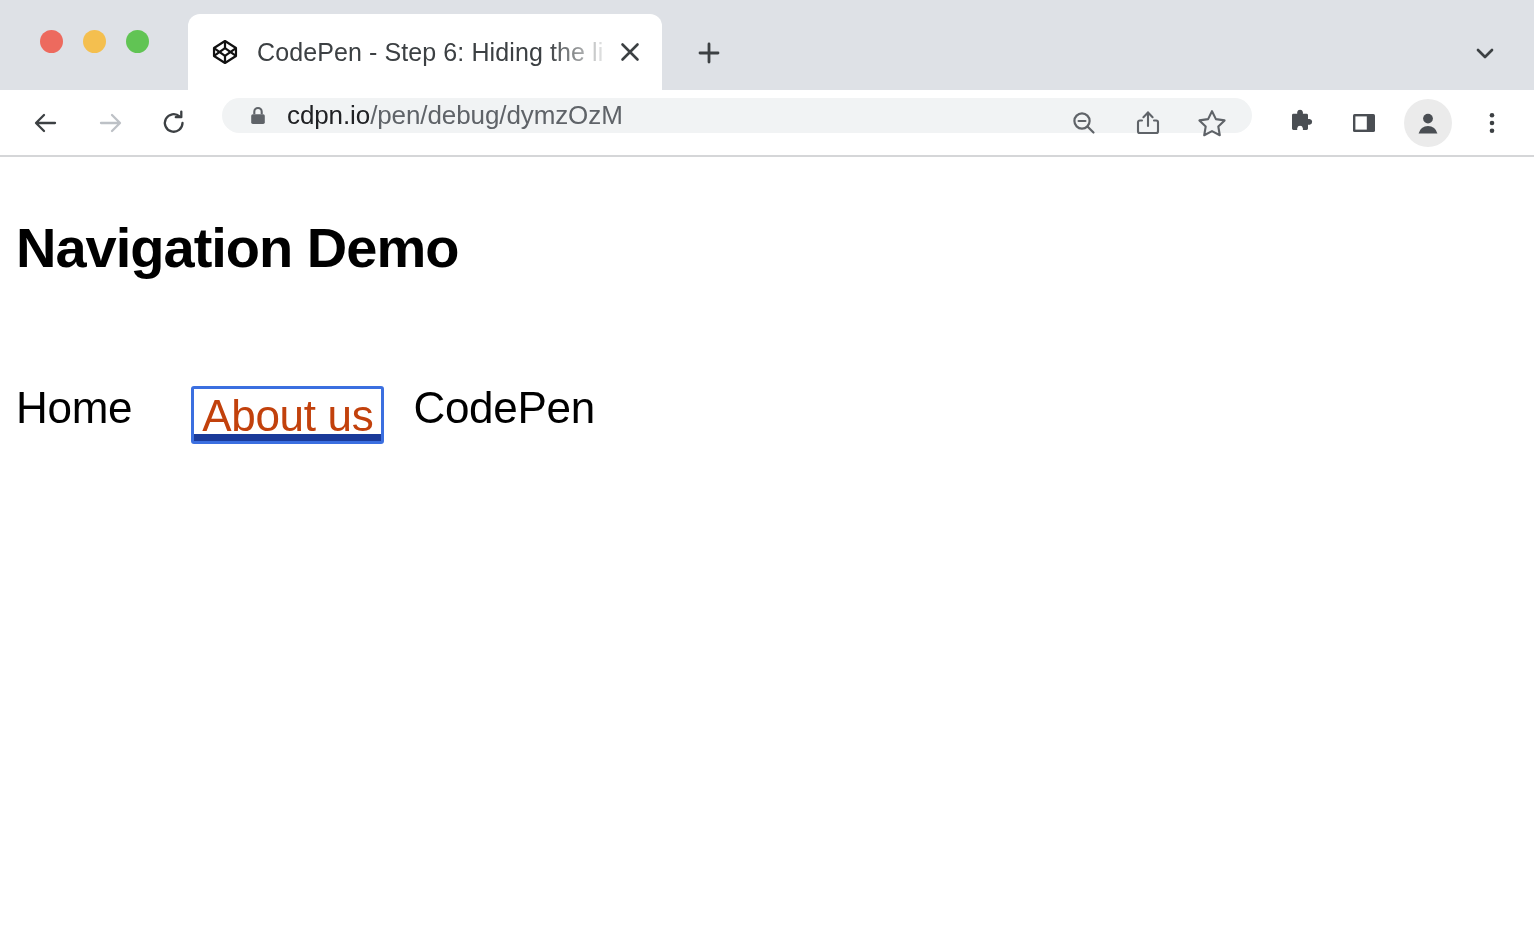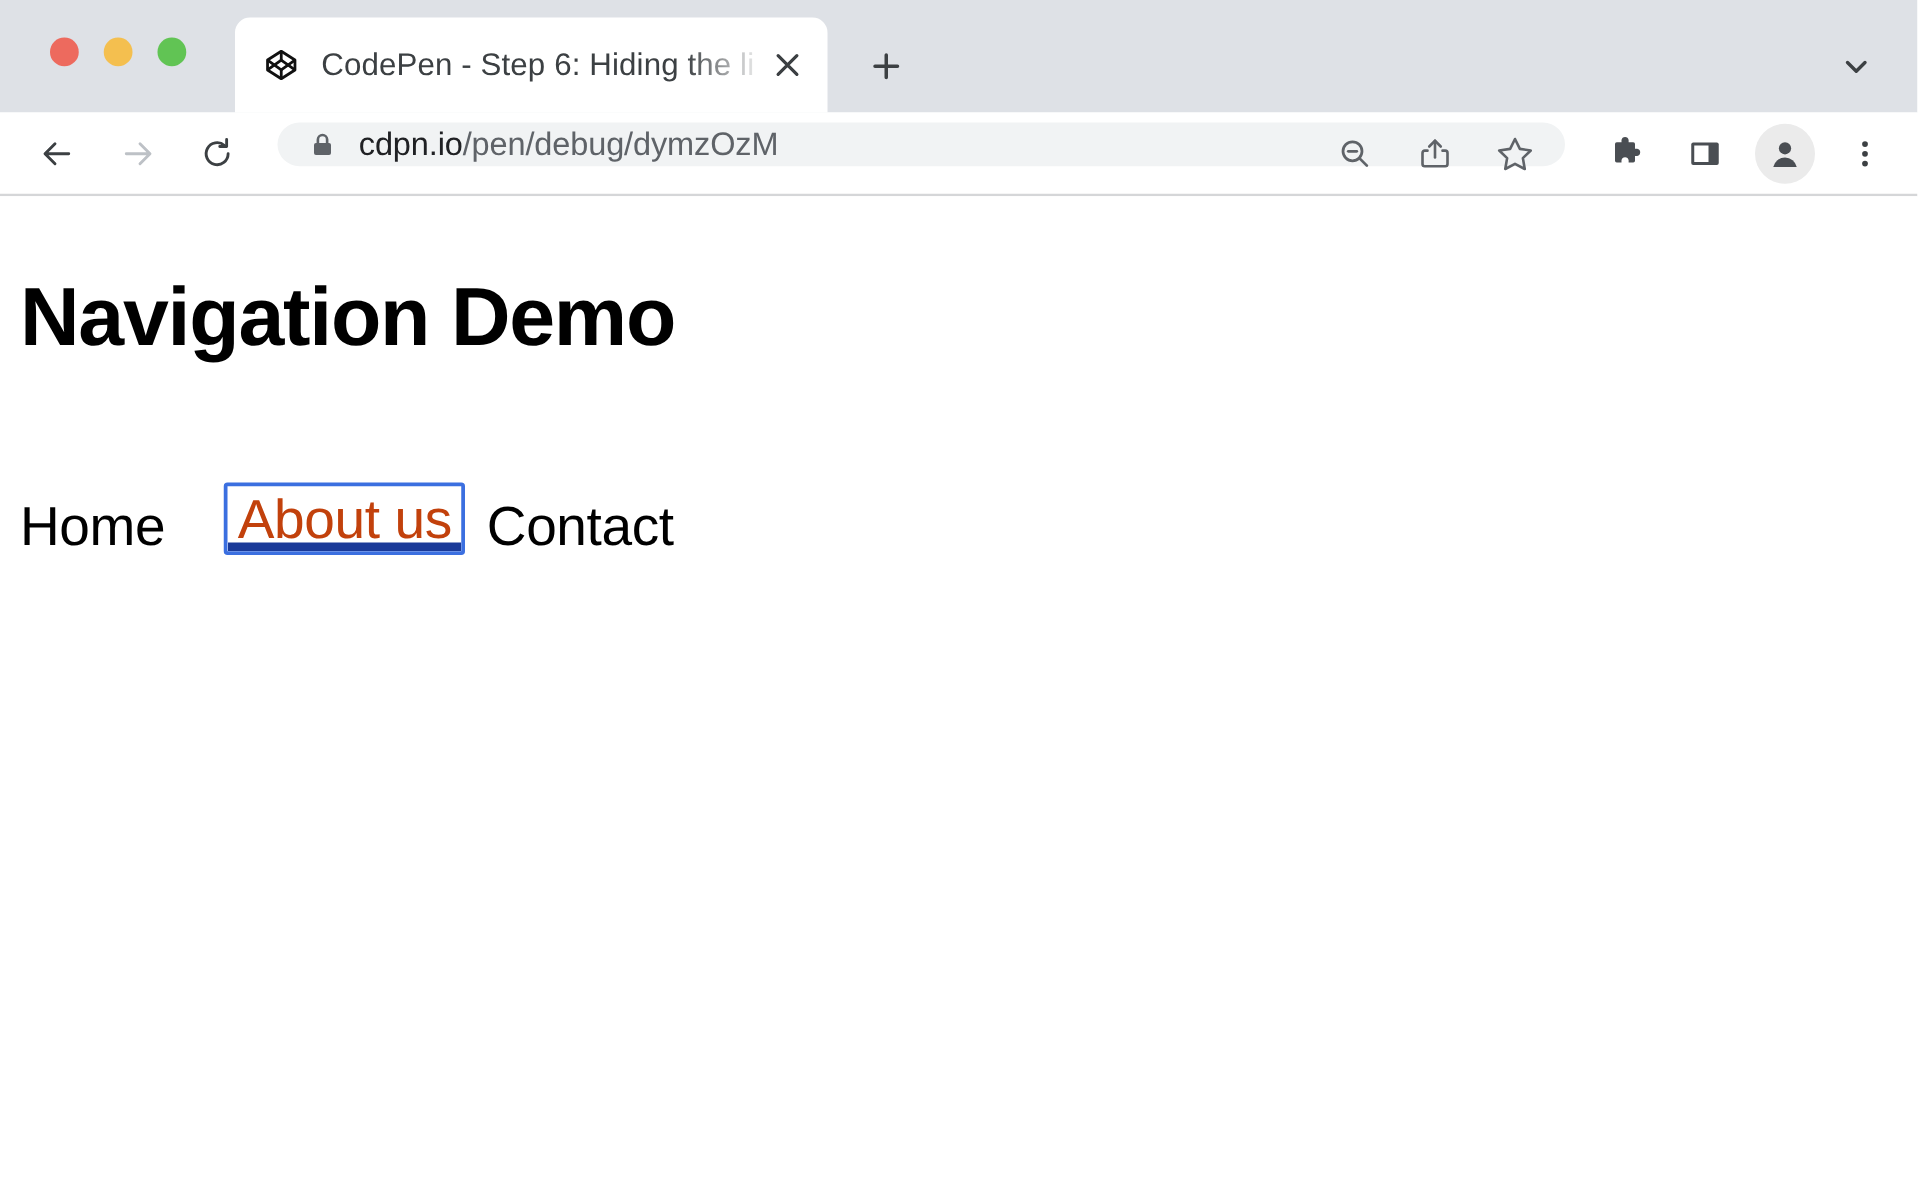--- a/index.html
+++ b/index.html
@@ -212,34 +212,34 @@
     flex: 1 1 auto;
     background: #ffffff;
     overflow: hidden;
     position: relative;
   }
   .page-heading {
     position: absolute;
     left: 16px;
     top: 63px;
     margin: 0;
-    font-size: 66px;
+    font-size: 56px;
     font-weight: 700;
     line-height: 1;
     color: #000000;
     letter-spacing: -1px;
     font-family: "Liberation Sans", sans-serif;
   }
   .nav-list {
     position: absolute;
     left: 16px;
     top: 229px;
     display: flex;
-    align-items: flex-end;
-    gap: 0;
+    align-items: flex-start;
+    gap: 12px;
     list-style: none;
     margin: 0;
     padding: 0;
   }
   .nav-item { display: block; }
   .nav-link {
     display: inline-block;
     font-size: 44px;
     line-height: 1;
     color: #000000;
@@ -389,18 +389,18 @@
     <h1 class="page-heading">Navigation Demo</h1>
 
     <ul class="nav-list">
       <li class="nav-item">
         <a href="#" class="nav-link first">Home</a>
       </li>
       <li class="nav-item">
         <a href="#" class="nav-link focused">About us</a>
       </li>
       <li class="nav-item">
-        <a href="#" class="nav-link">Contact</a>
+        <a href="#" class="nav-link">CodePen</a>
       </li>
     </ul>
   </div>
 
 </div>
 
 </body></html>

